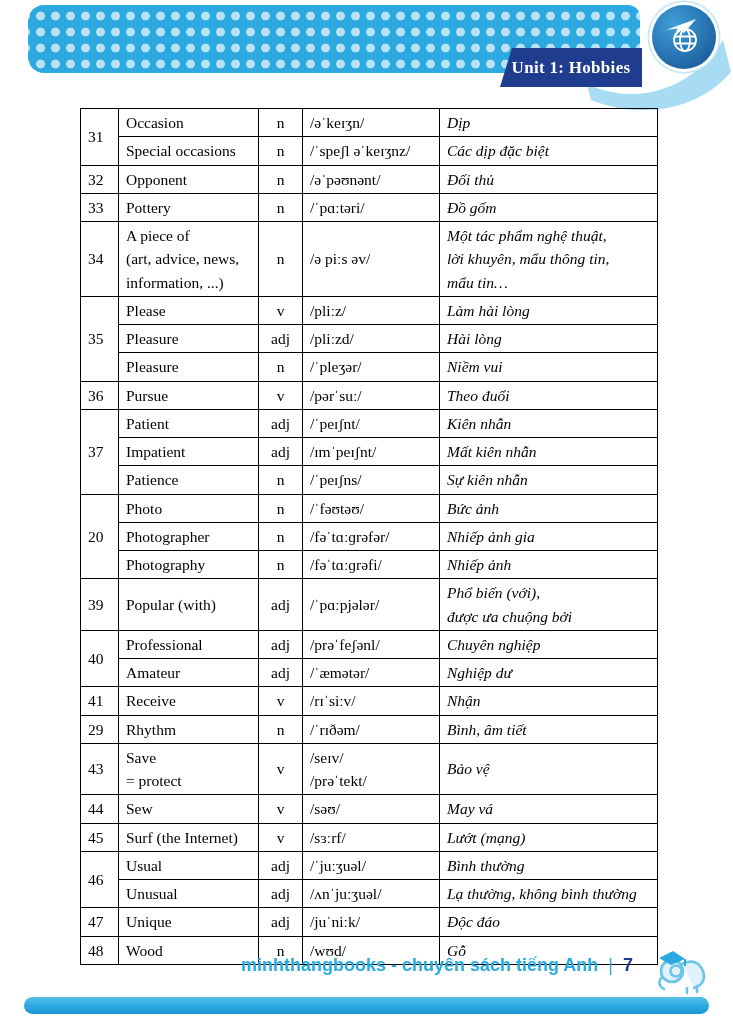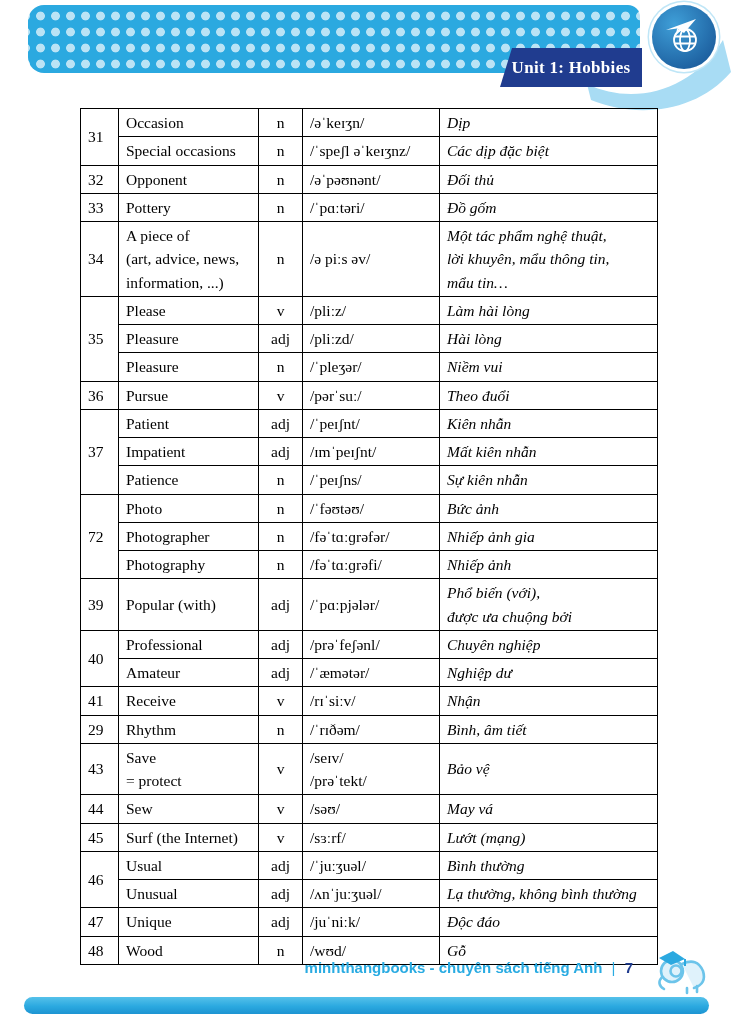--- a/index.html
+++ b/index.html
@@ -47,21 +47,21 @@
   td.col-num   { width:38px;  text-align:left; padding:2px 2px; }
   td.col-word  { width:140px;margin-left:16px; }
   td.col-pos   { width:44px;  text-align:center; }
   td.col-ipa   { width:137px; }
   td.col-meaning { width:218px; font-style:italic;font-family:Liberation Serif, serif; }
 
   
   .footer {
     position:absolute; right:100px; bottom:48px;
     font-family:"Liberation Sans","DejaVu Sans",sans-serif;
-    font-size:15px; font-weight:700; color:#29abe2; white-space:nowrap;
+    font-size:18px; font-weight:700; color:#29abe2; white-space:nowrap;
   }
   .footer .sep  { margin:0 5px; color:#29abe2; font-weight:400; }
   .footer .pg   { color:#203c8f; }
   .elephant { position:absolute; right:24px; bottom:28px; }
   .bottom-bar {
     position:absolute; left:24px; right:24px; bottom:10px; height:17px;
     border-radius:9px;
     background:linear-gradient(180deg,#55c1ea 0%, #2ba9e0 55%, #1d94d2 100%);
   }
 </style>
@@ -167,21 +167,21 @@
           <td class="col-ipa">/ɪmˈpeɪʃnt/</td>
           <td class="col-meaning">Mất kiên nhẫn</td>
         </tr>
         <tr>
           <td class="col-word">Patience</td>
           <td class="col-pos">n</td>
           <td class="col-ipa">/ˈpeɪʃns/</td>
           <td class="col-meaning">Sự kiên nhẫn</td>
         </tr>
         <tr>
-          <td class="col-num" rowspan="3">72</td>
+          <td class="col-num" rowspan="3">20</td>
           <td class="col-word">Photo</td>
           <td class="col-pos">n</td>
           <td class="col-ipa">/ˈfəʊtəʊ/</td>
           <td class="col-meaning">Bức ảnh</td>
         </tr>
         <tr>
           <td class="col-word">Photographer</td>
           <td class="col-pos">n</td>
           <td class="col-ipa">/fəˈtɑːɡrəfər/</td>
           <td class="col-meaning">Nhiếp ảnh gia</td>

